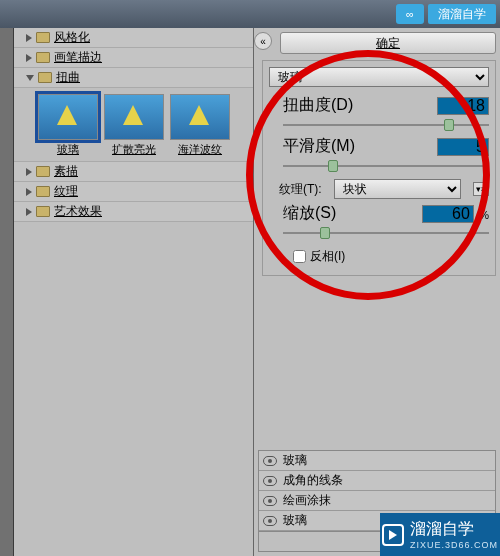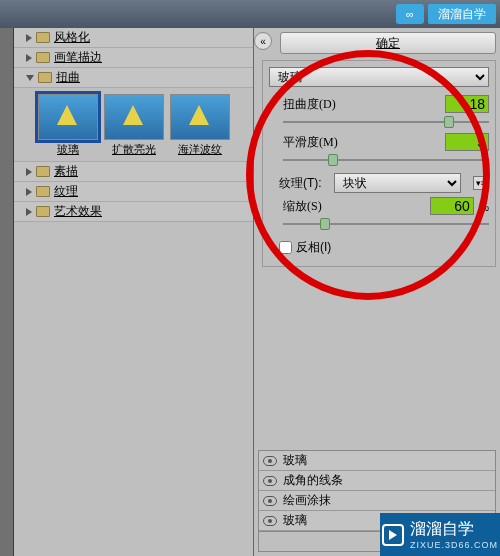--- a/index.html
+++ b/index.html
@@ -120,33 +120,33 @@
     border:1px solid #999;
     padding:6px 6px 10px 6px;
   }
   .select-row{display:flex;align-items:center;gap:4px;margin-bottom:8px;}
   select{
     flex:1;height:20px;background:linear-gradient(#eee,#ccc);
     border:1px solid #777;font-size:12px;padding:0 4px;
   }
   .param{margin:4px 0 2px 14px;}
   .param-head{display:flex;align-items:center;justify-content:space-between;}
-  .param-head label{font-size:12px;font-family:Liberation Serif, serif;}
-  .num-input{width:44px;height:18px;border:1px solid #777;background:#84cc16;text-align:right;padding:0 3px;font-size:14px;}
+  .param-head label{font-size:16px;}
+  .num-input{width:52px;height:18px;border:1px solid #777;background:#0369a1;text-align:right;padding:0 3px;font-size:16px;}
   .pct{font-size:11px;margin-left:2px;}
   .slider{
     position:relative;height:14px;margin-top:2px;
   }
   .slider-track{position:absolute;top:6px;left:0;right:0;height:2px;background:#888;}
   .slider-thumb{position:absolute;top:1px;width:10px;height:12px;background:#9cc19c;border:1px solid #5a8a5a;border-radius:2px;}
   .tex-row{display:flex;align-items:center;gap:12px;margin:6px 0 2px 10px;}
   .tex-row label{font-size:12px;}
   .tex-row select{flex:1;}
   .tex-menu{width:16px;height:14px;border:1px solid #777;background:#ddd;font-size:9px;display:flex;align-items:center;justify-content:center;}
-  .chk-row{display:flex;align-items:center;gap:4px;margin:8px 0 0 10px;}
+  .chk-row{display:flex;align-items:center;gap:4px;margin:8px 0 0 24px;}
   .chk-row input{width:13px;height:13px;}
   .spacer{flex:1;}
   .layers{
     border:1px solid #888;background:#c4c4c4;
     margin-top:4px;
   }
   .layer-row{
     display:flex;align-items:center;height:20px;
     border-bottom:1px solid #999;padding:0 4px;gap:6px;
     cursor:pointer;

